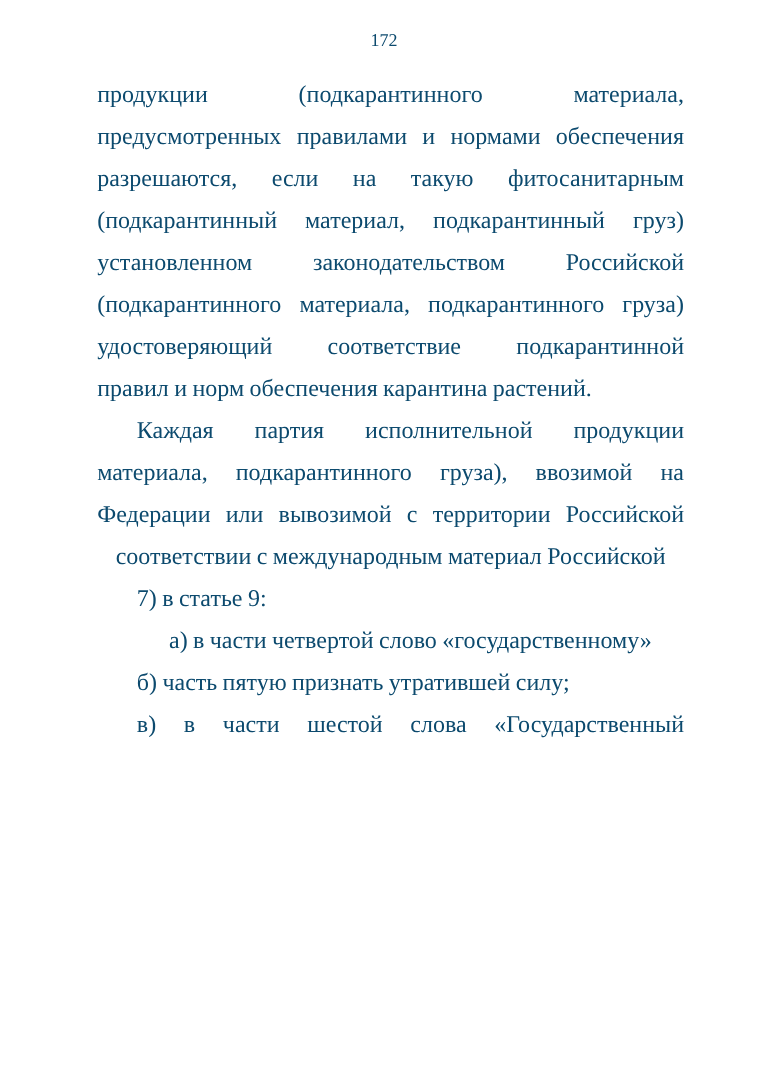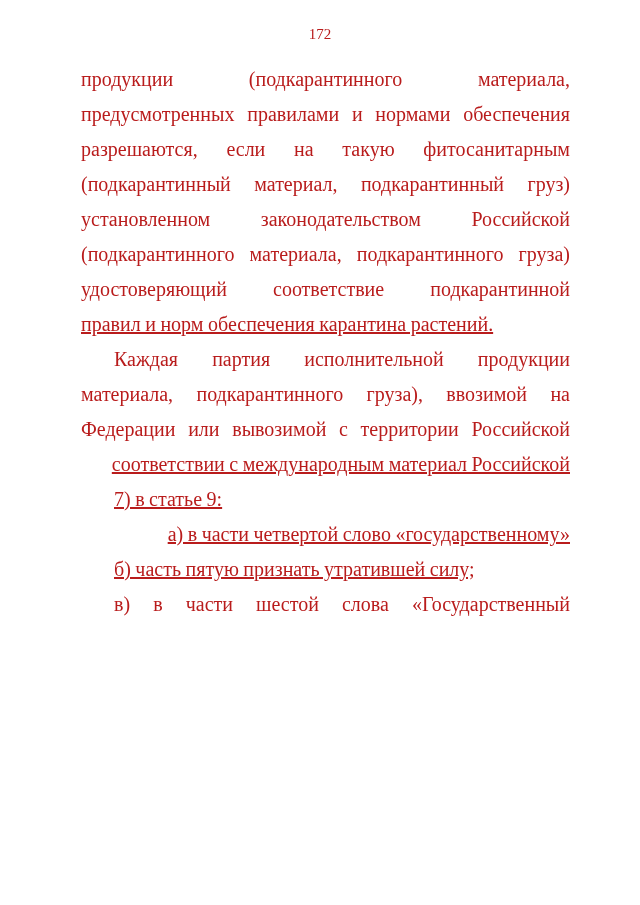--- a/index.html
+++ b/index.html
@@ -6,21 +6,21 @@
     margin: 0;
     padding: 0;
     background: #ffffff;
   }
   .page {
     position: relative;
     width: 640px;
     height: 905px;
     background: #ffffff;
     font-family: "Liberation Serif", "DejaVu Serif", serif;
-    color: #b91c1c;
+    color: #0c4a6e;
     overflow: hidden;
   }
   .pagenum {
     position: absolute;
     top: 24px;
     left: 0;
     width: 100%;
     text-align: center;
     font-size: 15px;
     line-height: 20px;
@@ -35,23 +35,22 @@
     height: 35px;
     line-height: 35px;
     font-size: 20px;
     word-spacing: -0.5px;
     text-align: justify;
     text-align-last: justify;
     overflow: hidden;
     white-space: normal;
   }
   .line.end {
-    text-align: right;
+    text-align: center;
     text-align-last: left;
-    text-decoration: underline;
   }
   .line.indent {
     text-indent: 33px;
   }
 </style>
 </head>
 <body>
 
 <div class="page">
 

